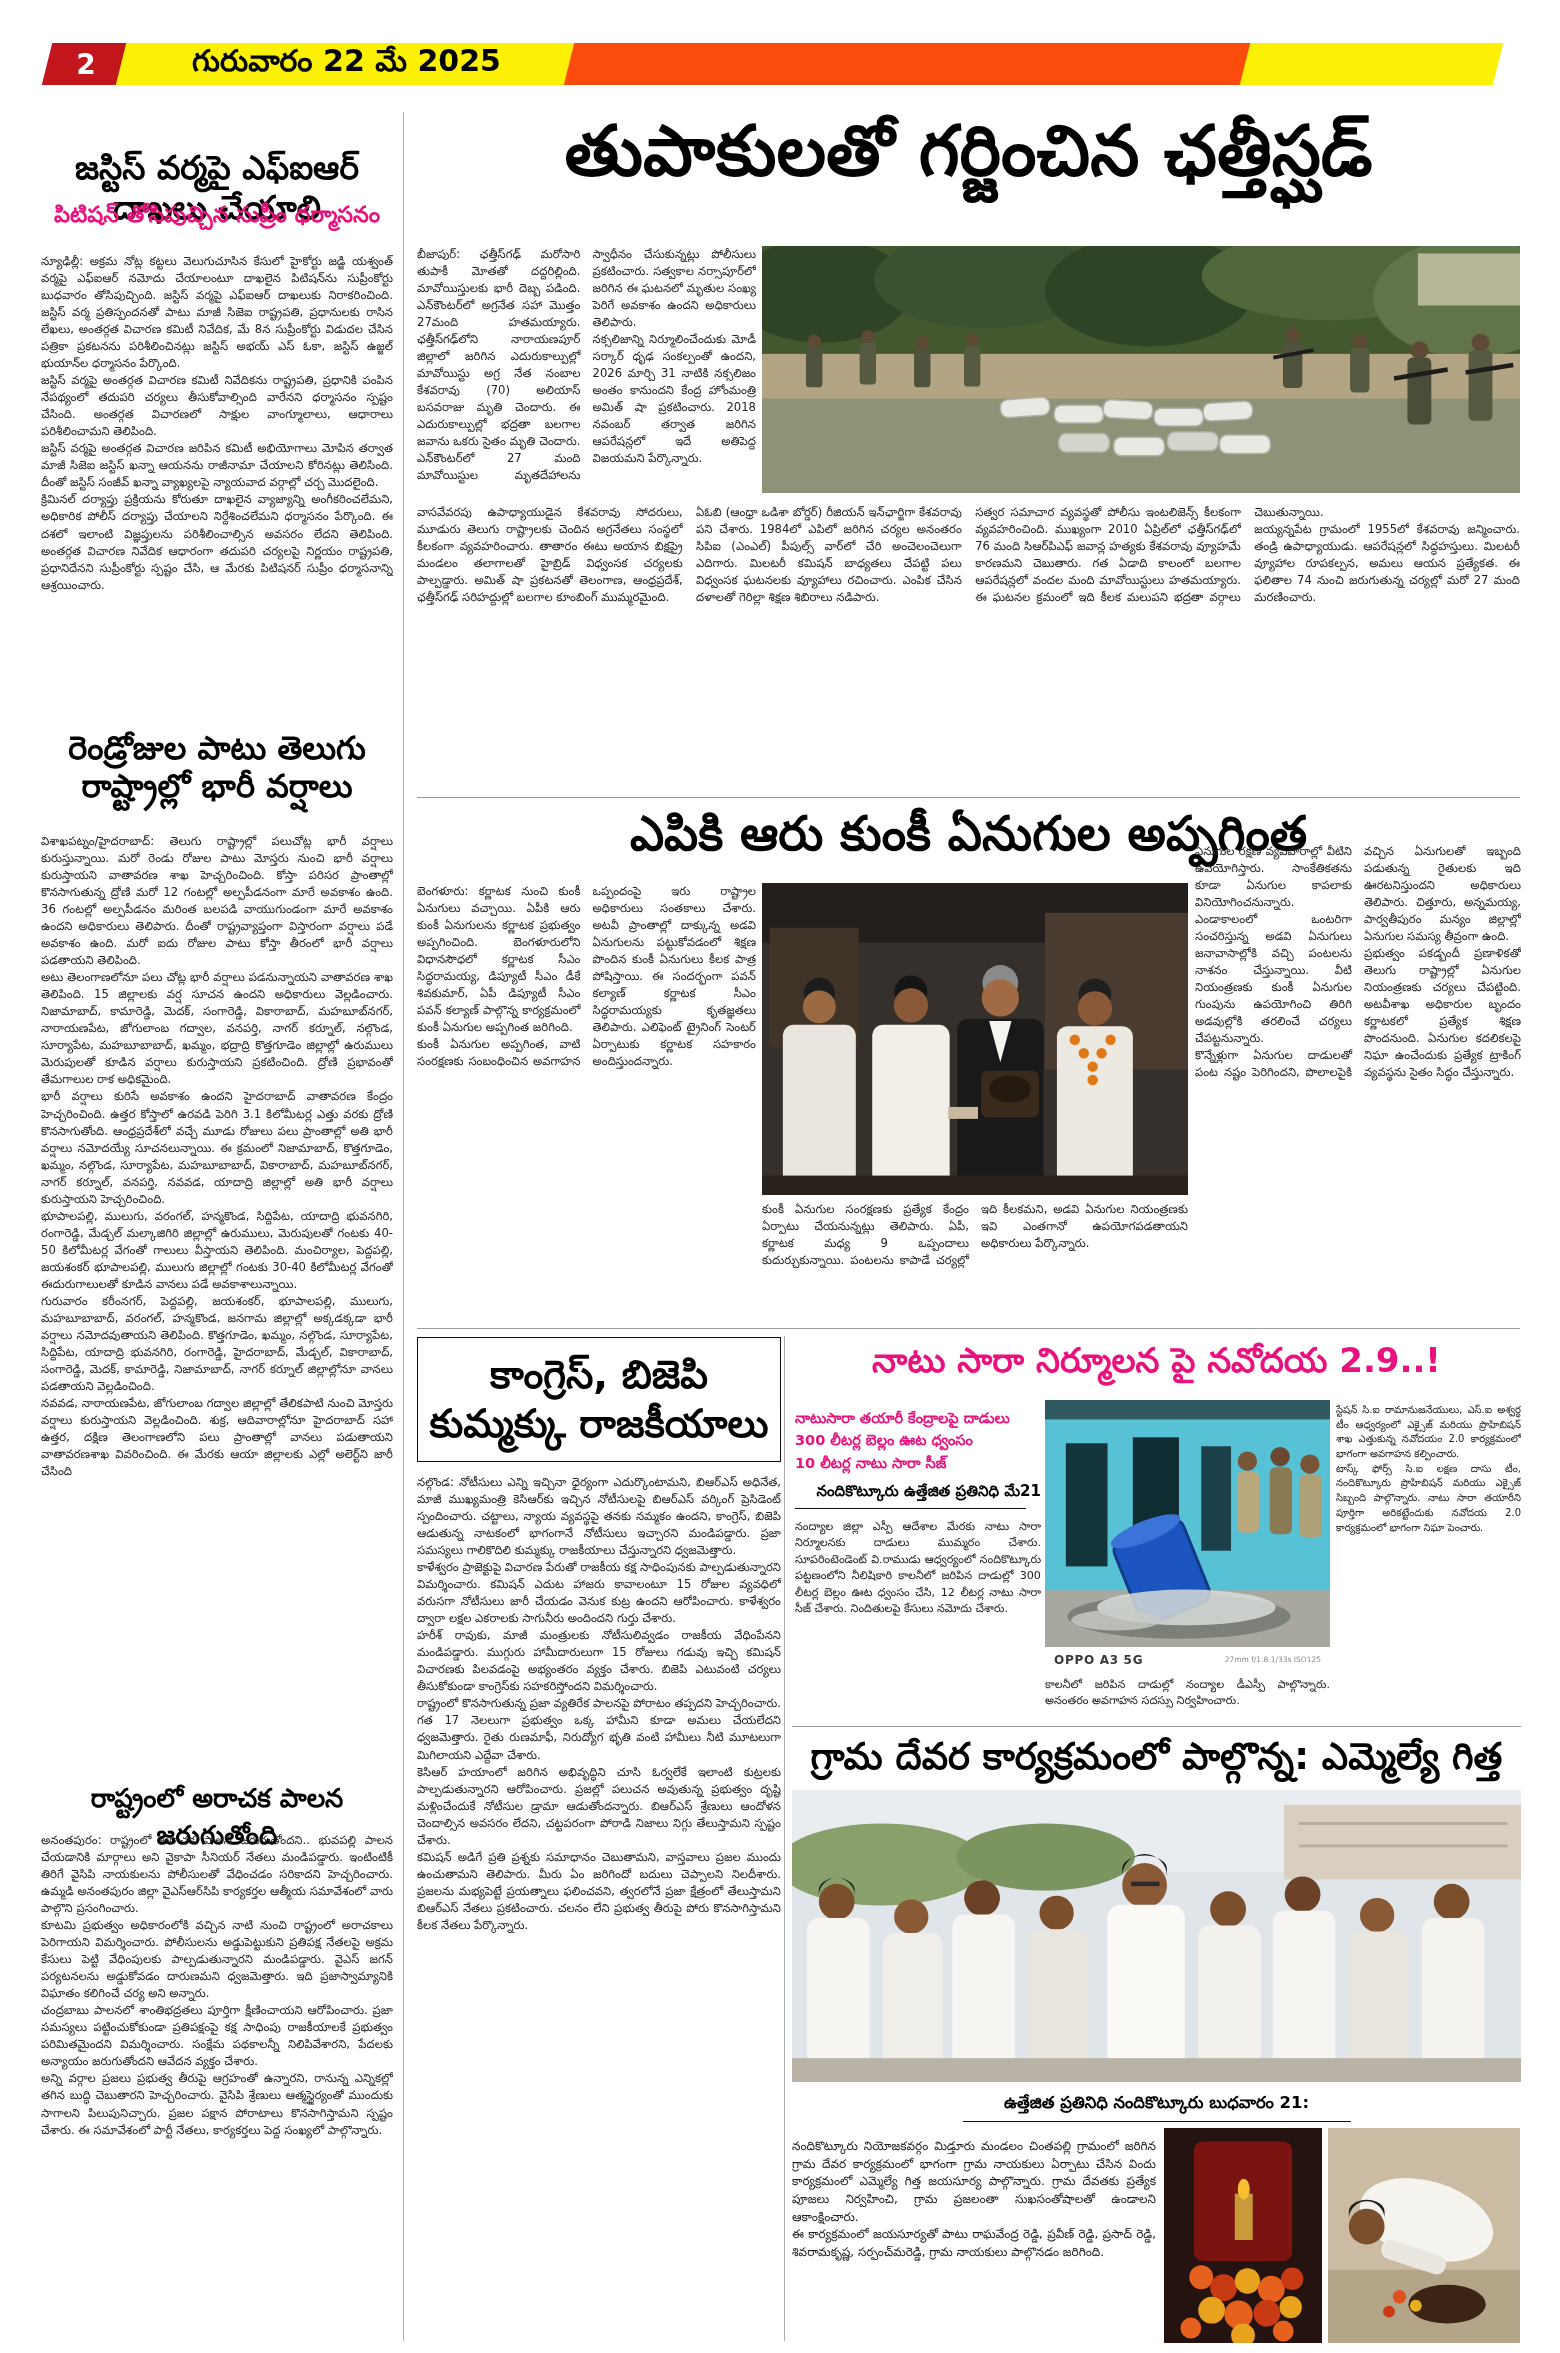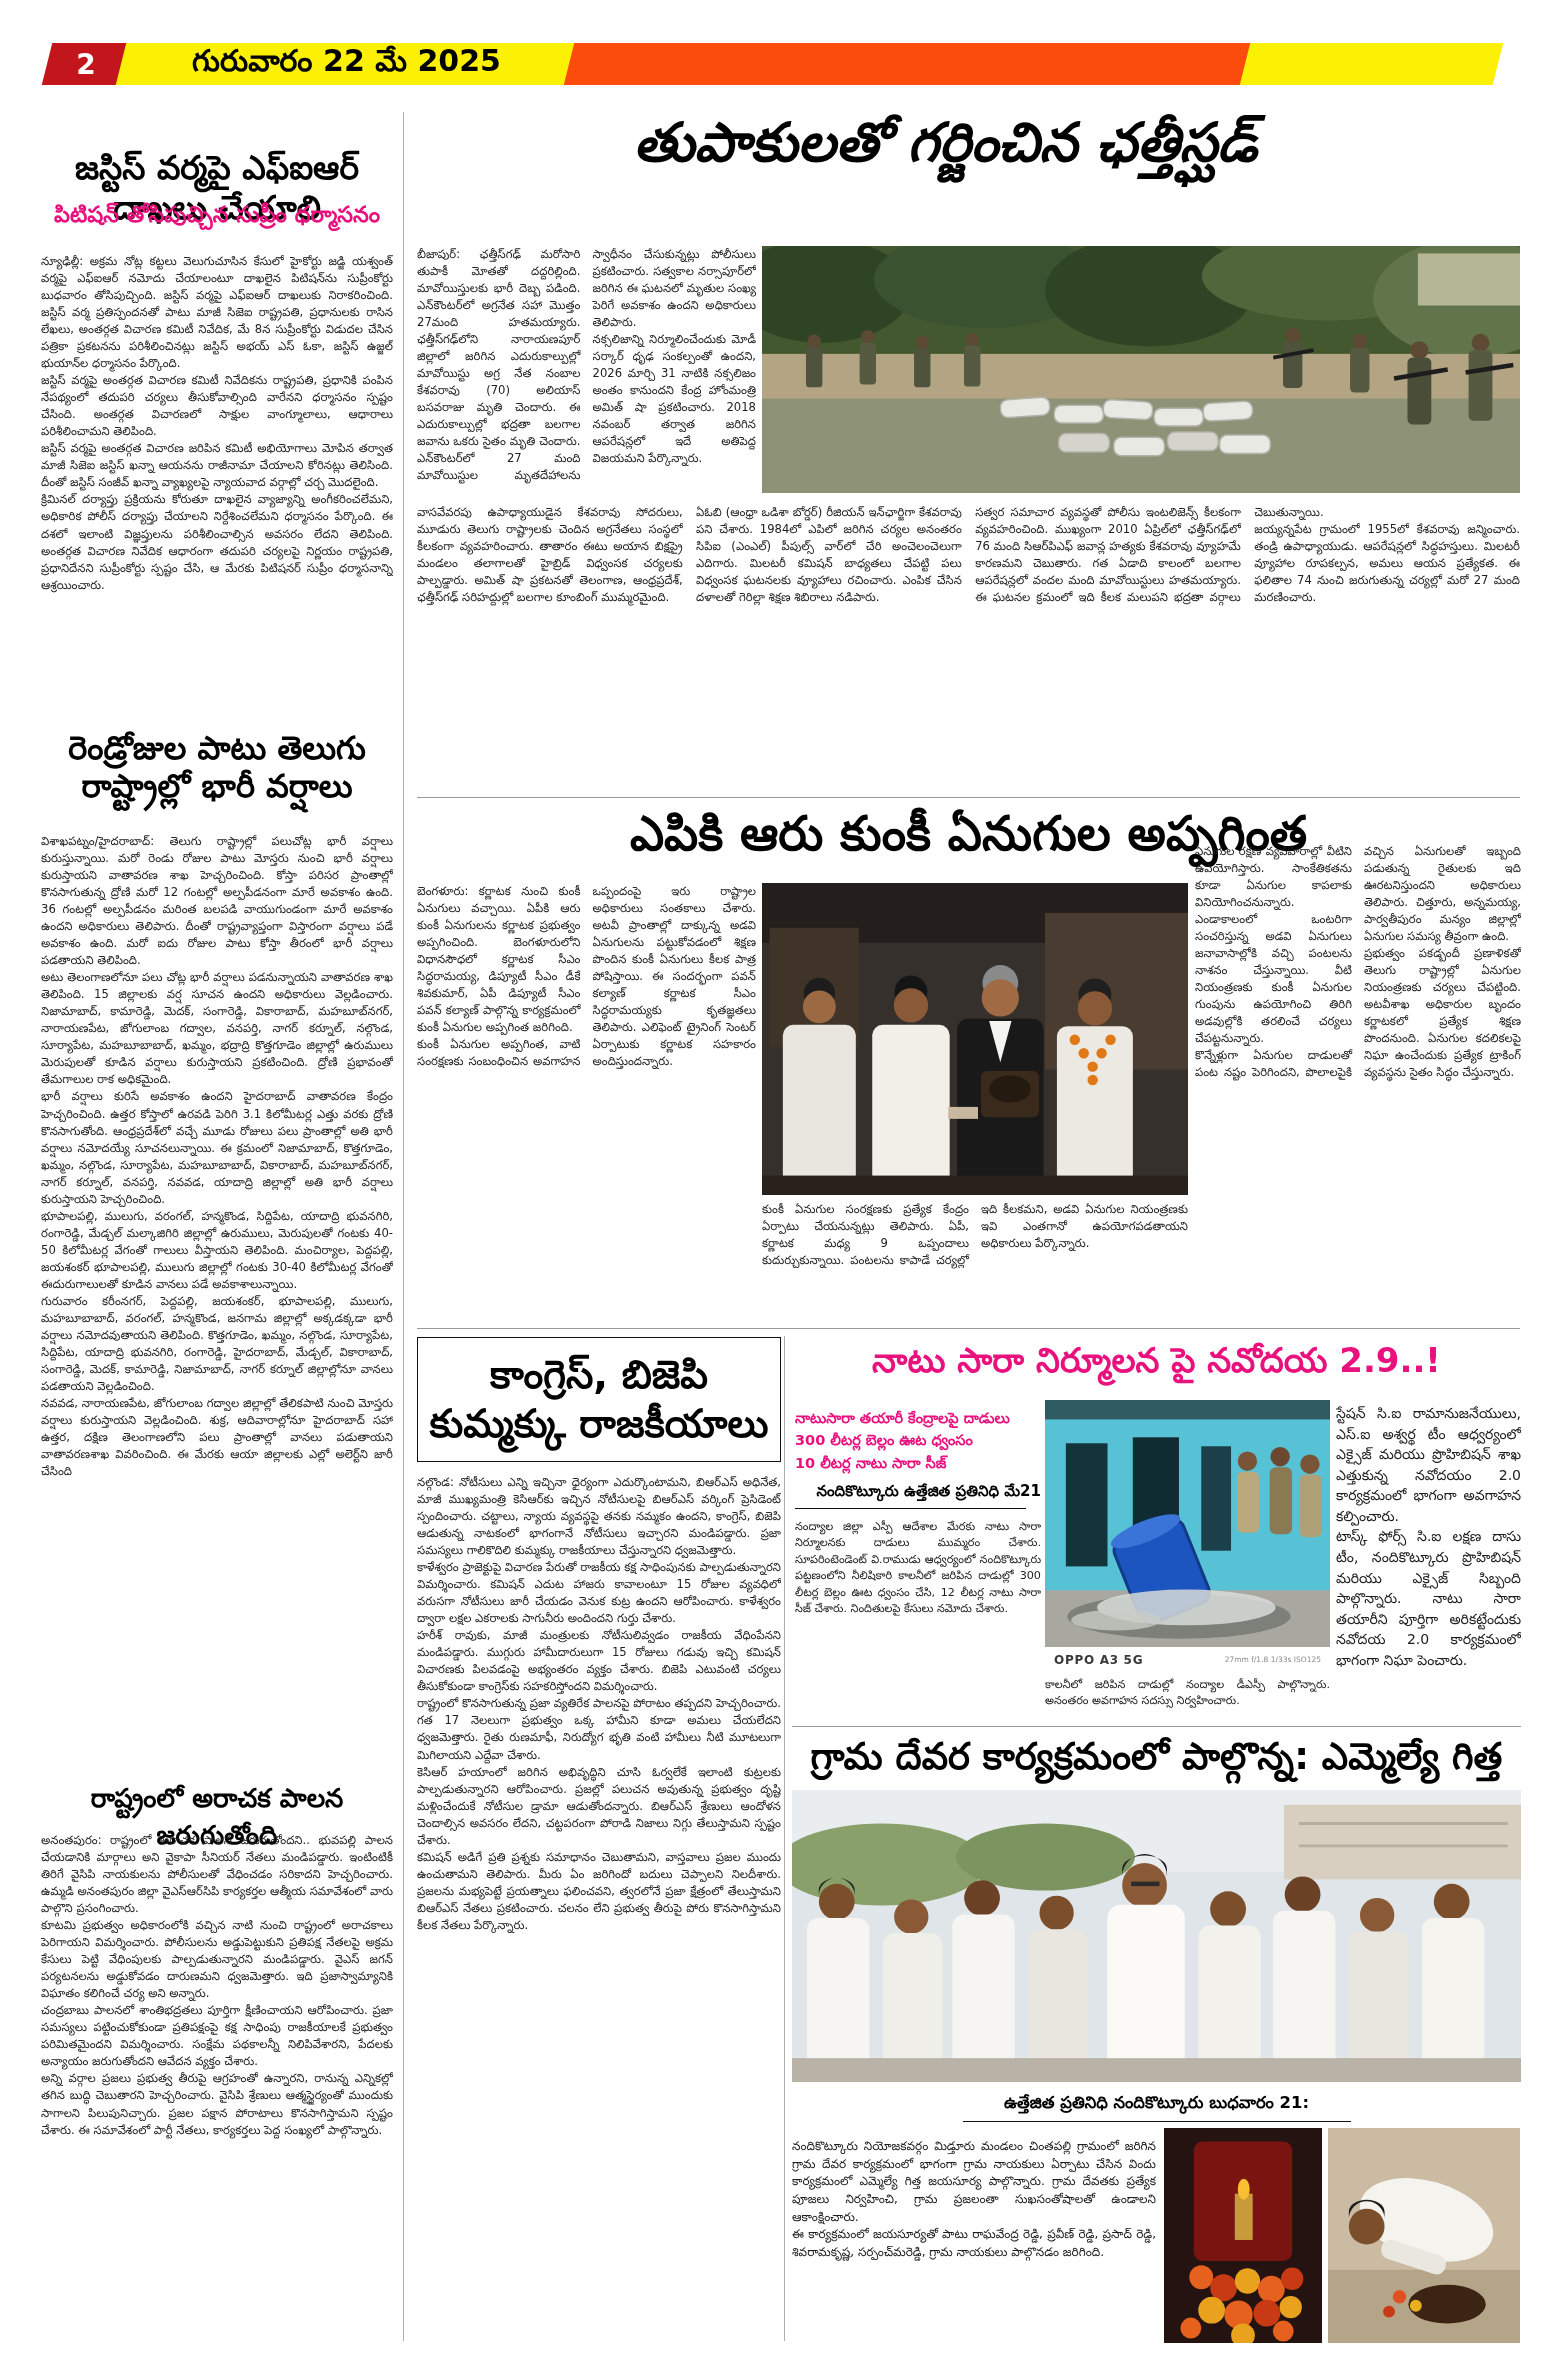--- a/index.html
+++ b/index.html
@@ -45,21 +45,21 @@
 <div class="abs hline" style="left:792px;top:1726px;width:729px;"></div>
 
 <div class="abs hl center" style="left:41px;top:112px;width:352px;font-size:33px;line-height:1.22;white-space:pre-line;margin-top:36px;">జస్టిస్ వర్మపై ఎఫ్ఐఆర్
 దాఖలు చేయాలి</div>
 <div class="abs center pink" style="left:41px;top:201px;width:352px;font-size:22.4px;font-weight:bold;">పిటిషన్ తోసిపుచ్చిన సుప్రీం ధర్మాసనం</div>
 <div class="abs jt bodytxt" style="left:41px;top:253px;width:352px;height:466px;">న్యూఢిల్లీ: అక్రమ నోట్ల కట్టలు వెలుగుచూసిన కేసులో హైకోర్టు జడ్జి యశ్వంత్ వర్మపై ఎఫ్ఐఆర్ నమోదు చేయాలంటూ దాఖలైన పిటిషన్‌ను సుప్రీంకోర్టు బుధవారం తోసిపుచ్చింది. జస్టిస్ వర్మపై ఎఫ్ఐఆర్ దాఖలుకు నిరాకరించింది. జస్టిస్ వర్మ ప్రతిస్పందనతో పాటు మాజీ సిజెఐ రాష్ట్రపతి, ప్రధానులకు రాసిన లేఖలు, అంతర్గత విచారణ కమిటీ నివేదిక, మే 8న సుప్రీంకోర్టు విడుదల చేసిన పత్రికా ప్రకటనను పరిశీలించినట్లు జస్టిస్ అభయ్ ఎస్ ఓకా, జస్టిస్ ఉజ్జల్ భుయాన్‌ల ధర్మాసనం పేర్కొంది.
 జస్టిస్ వర్మపై అంతర్గత విచారణ కమిటీ నివేదికను రాష్ట్రపతి, ప్రధానికి పంపిన నేపథ్యంలో తదుపరి చర్యలు తీసుకోవాల్సింది వారేనని ధర్మాసనం స్పష్టం చేసింది. అంతర్గత విచారణలో సాక్షుల వాంగ్మూలాలు, ఆధారాలు పరిశీలించామని తెలిపింది.
 జస్టిస్ వర్మపై అంతర్గత విచారణ జరిపిన కమిటీ అభియోగాలు మోపిన తర్వాత మాజీ సిజెఐ జస్టిస్ ఖన్నా ఆయనను రాజీనామా చేయాలని కోరినట్లు తెలిసింది. దీంతో జస్టిస్ సంజీవ్ ఖన్నా వ్యాఖ్యలపై న్యాయవాద వర్గాల్లో చర్చ మొదలైంది.
 క్రిమినల్ దర్యాప్తు ప్రక్రియను కోరుతూ దాఖలైన వ్యాజ్యాన్ని అంగీకరించలేమని, అధికారిక పోలీస్ దర్యాప్తు చేయాలని నిర్దేశించలేమని ధర్మాసనం పేర్కొంది. ఈ దశలో ఇలాంటి విజ్ఞప్తులను పరిశీలించాల్సిన అవసరం లేదని తెలిపింది. అంతర్గత విచారణ నివేదిక ఆధారంగా తదుపరి చర్యలపై నిర్ణయం రాష్ట్రపతి, ప్రధానిదేనని సుప్రీంకోర్టు స్పష్టం చేసి, ఆ మేరకు పిటిషనర్ సుప్రీం ధర్మాసనాన్ని ఆశ్రయించారు.</div>
 
-<div class="abs hl center" style="left:394px;top:113px;width:1103px;font-size:54px;line-height:1.1;font-style:italic;">తుపాకులతో గర్జించిన ఛత్తీస్ఘడ్</div>
+<div class="abs hl center" style="left:417px;top:113px;width:1103px;font-size:70px;line-height:1.1;">తుపాకులతో గర్జించిన ఛత్తీస్ఘడ్</div>
 
 <div class="abs" style="left:762px;top:246px;width:758px;height:247px;">
   <svg width="758" height="247" viewBox="0 0 1017 332" preserveAspectRatio="none">
     <rect width="1017" height="332" fill="#9aa381"></rect>
     <rect y="0" width="1017" height="150" fill="#44582f"></rect>
     <ellipse cx="80" cy="60" rx="120" ry="70" fill="#2e4424"></ellipse>
     <ellipse cx="300" cy="45" rx="150" ry="65" fill="#3a5230"></ellipse>
     <ellipse cx="520" cy="60" rx="140" ry="75" fill="#2e4424"></ellipse>
     <ellipse cx="760" cy="40" rx="170" ry="60" fill="#51663a"></ellipse>
     <ellipse cx="950" cy="70" rx="130" ry="80" fill="#62744a"></ellipse>
@@ -233,21 +233,21 @@
     <ellipse cx="95" cy="295" rx="60" ry="14" fill="#c8ccc6" opacity="0.8"></ellipse>
   </svg>
   <div class="wm">
     <span class="wm-left">OPPO A3 5G</span>
     <span class="wm-right">27mm f/1.8 1/33s ISO125</span>
   </div>
 </div>
 
 <div class="abs jt bodytxt" style="left:1045px;top:1677px;width:285px;height:43px;font-size:11.2px;">కాలనీలో జరిపిన దాడుల్లో నంద్యాల డీఎస్పీ పాల్గొన్నారు. అనంతరం అవగాహన సదస్సు నిర్వహించారు.</div>
 
-<div class="abs jt bodytxt" style="left:1336px;top:1403px;width:185px;height:313px;font-size:14px;">స్టేషన్ సి.ఐ రామానుజనేయులు, ఎస్.ఐ అశ్వర్థ టీం ఆధ్వర్యంలో ఎక్సైజ్ మరియు ప్రొహిబిషన్ శాఖ ఎత్తుకున్న నవోదయం 2.0 కార్యక్రమంలో భాగంగా అవగాహన కల్పించారు.
+<div class="abs jt bodytxt" style="left:1336px;top:1403px;width:185px;height:313px;font-size:10px;">స్టేషన్ సి.ఐ రామానుజనేయులు, ఎస్.ఐ అశ్వర్థ టీం ఆధ్వర్యంలో ఎక్సైజ్ మరియు ప్రొహిబిషన్ శాఖ ఎత్తుకున్న నవోదయం 2.0 కార్యక్రమంలో భాగంగా అవగాహన కల్పించారు.
 టాస్క్ ఫోర్స్ సి.ఐ లక్షణ దాసు టీం, నందికొట్కూరు ప్రొహిబిషన్ మరియు ఎక్సైజ్ సిబ్బంది పాల్గొన్నారు. నాటు సారా తయారీని పూర్తిగా అరికట్టేందుకు నవోదయ 2.0 కార్యక్రమంలో భాగంగా నిఘా పెంచారు.</div>
 
 <div class="abs hl center" style="left:792px;top:1735px;width:729px;font-size:37px;">గ్రామ దేవర కార్యక్రమంలో పాల్గొన్న: ఎమ్మెల్యే గిత్త జయసూర్య</div>
 
 <div class="abs" style="left:792px;top:1790px;width:729px;height:292px;">
   <svg width="729" height="292" viewBox="0 0 978 392" preserveAspectRatio="none">
     <rect width="978" height="392" fill="#dfe5e8"></rect>
     <rect width="978" height="110" fill="#e9edf0"></rect>
     <ellipse cx="120" cy="100" rx="140" ry="55" fill="#8aa06a"></ellipse>
     <ellipse cx="340" cy="90" rx="120" ry="45" fill="#7c9460"></ellipse>

